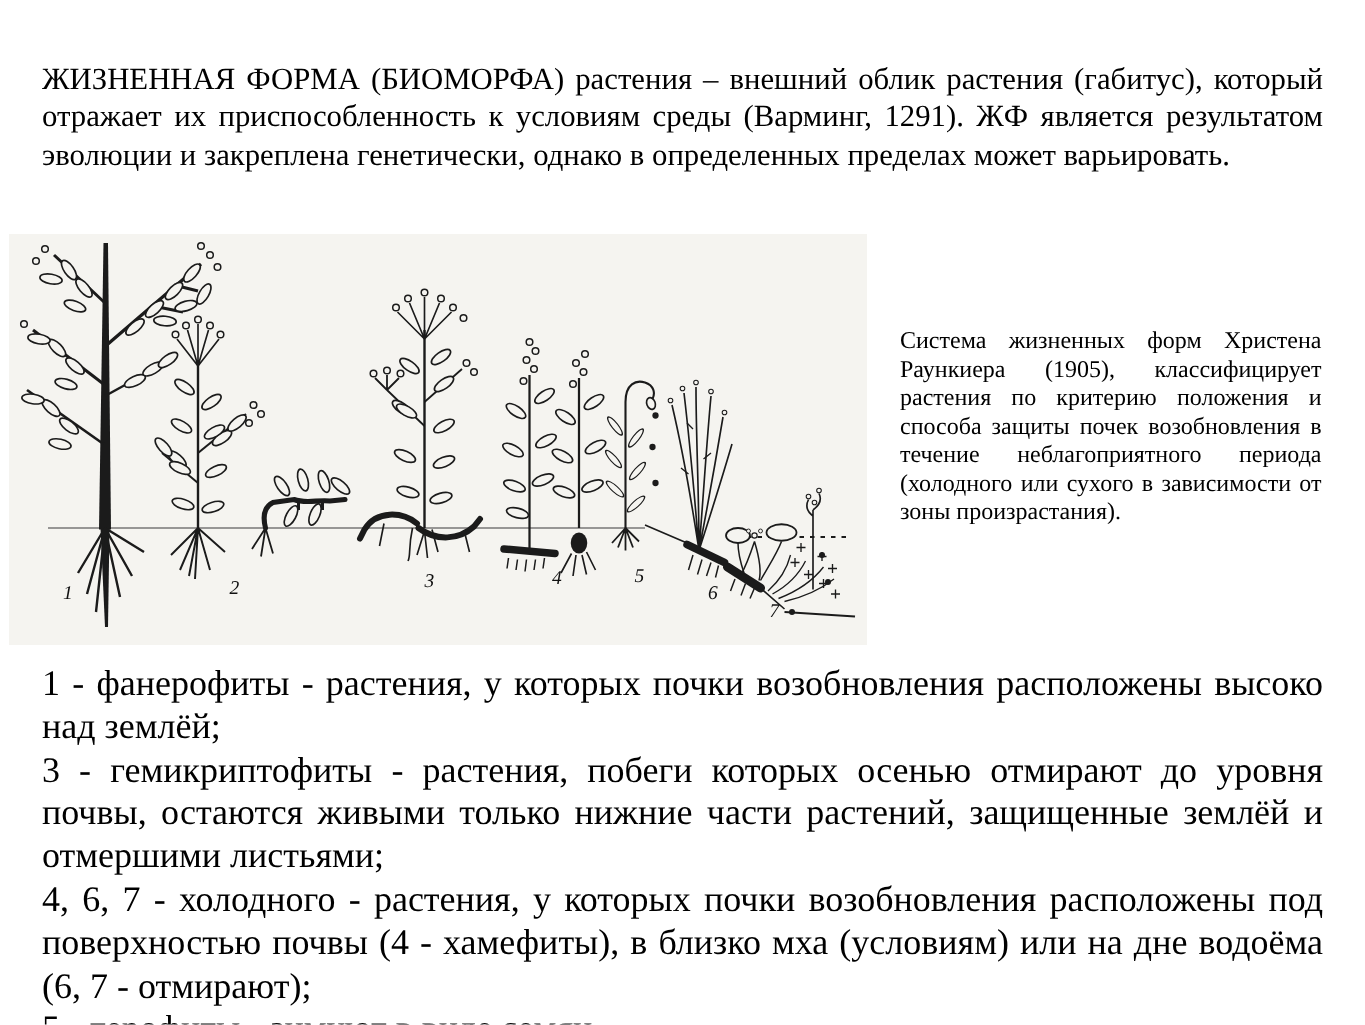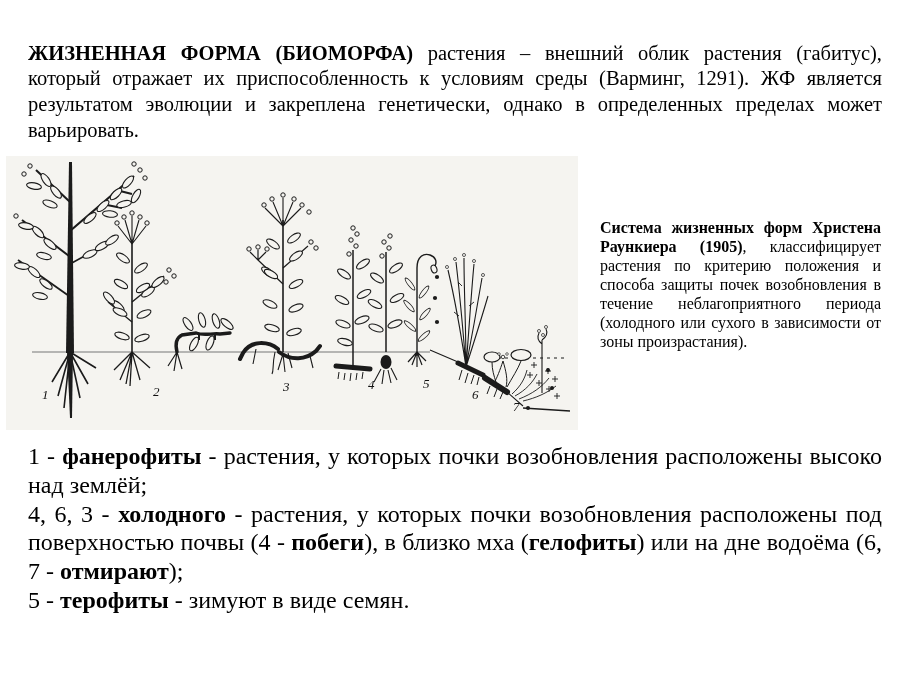--- a/index.html
+++ b/index.html
@@ -4,21 +4,21 @@
 <style>
   html,body{margin:0;padding:0;}
   body{
     width:910px;height:683px;
     background:#ffffff;
     font-family:"Liberation Serif","DejaVu Serif",serif;
     color:#000;
     position:relative;
     overflow:hidden;
   }
-  .b{font-weight:700;}
+  .b{font-weight:400;}
   .intro{
     position:absolute;left:28px;top:20px;width:854px;
     font-size:20.5px;line-height:1.26;text-align:justify;
   }
   .figure{
     position:absolute;left:6px;top:156px;width:572px;height:274px;
     background:#f5f4f0;
   }
   .figure svg{display:block;width:572px;height:274px;}
   .side-note{
@@ -254,17 +254,18 @@
         <text class="fig-num" x="466" y="243">6</text>
         <text class="fig-num" x="507" y="255">7</text>
       </g>
     </svg>
   </div>
 
   <p class="side-note"><span class="b">Система жизненных форм Христена Раункиера (1905)</span><span>, классифицирует растения по критерию положения и способа защиты почек возобновления в течение неблагоприятного периода (холодного или сухого в зависимости от зоны произрастания).</span></p>
 
   <div class="definitions">
     <div><span>1 - </span><span class="b">фанерофиты</span><span> - растения, у которых почки возобновления расположены высоко над землёй;</span></div>
-    <div><span>4, 6, 3 - </span><span class="b">холодного</span><span> - растения, у которых почки возобновления расположены под поверхностью почвы (4 - </span><span class="b">побеги</span><span>), в близко мха (</span><span class="b">гелофиты</span><span>) или на дне водоёма (6, 7 - </span><span class="b">отмирают</span><span>);</span></div>
+    <div><span>3 - </span><span class="b">гемикриптофиты</span><span> - растения, побеги которых осенью отмирают до уровня почвы, остаются живыми только нижние части растений, защищенные землёй и отмершими листьями;</span></div>
+    <div><span>4, 6, 7 - </span><span class="b">холодного</span><span> - растения, у которых почки возобновления расположены под поверхностью почвы (4 - </span><span class="b">хамефиты</span><span>), в близко мха (</span><span class="b">условиям</span><span>) или на дне водоёма (6, 7 - </span><span class="b">отмирают</span><span>);</span></div>
     <div><span>5 - </span><span class="b">терофиты</span><span> - зимуют в виде семян.</span></div>
   </div>
 
 </div>
 
 </body></html>

